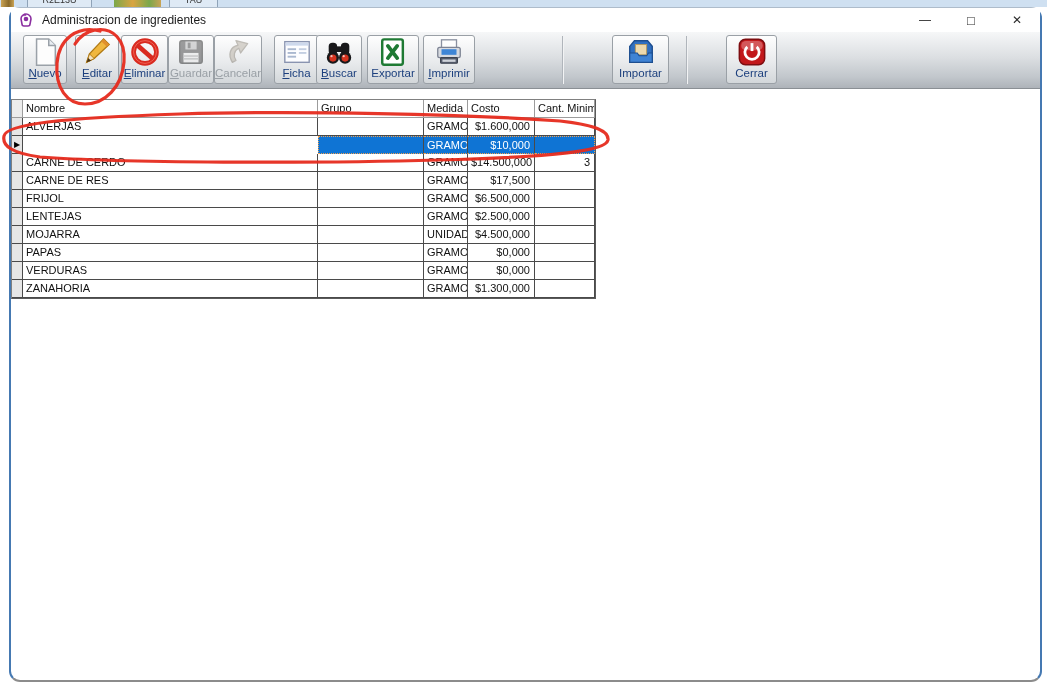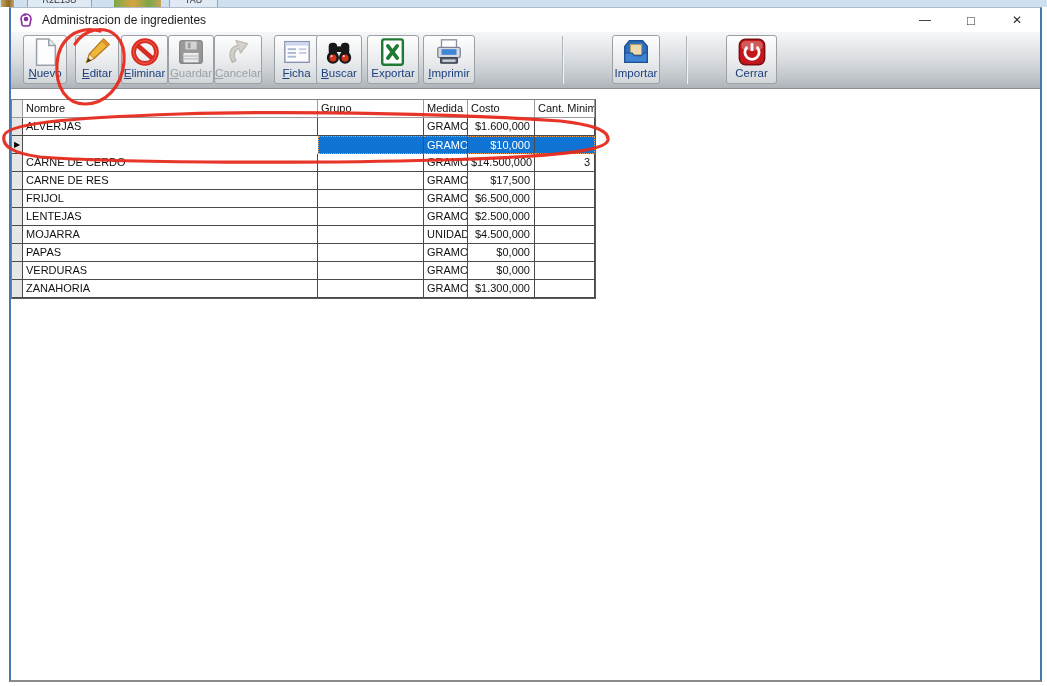--- a/index.html
+++ b/index.html
@@ -13,21 +13,21 @@
   .bg-stub{position:absolute;top:0;height:7px;}
   .bg-stub.s1{left:1px;width:13px;background:linear-gradient(90deg,#caa355,#8a6a2a 60%,#caa355);}
   .bg-stub.s2{left:114px;width:47px;background:linear-gradient(90deg,#7aa84a,#d9a441 40%,#7aa84a 75%,#caa355);}
   .bg-tab{position:absolute;top:-9px;height:16px;border:1px solid #8fa3b8;background:#dfeaf5;
     font-size:9px;color:#333;overflow:hidden;line-height:16px;text-align:center;}
   .bg-tab.t1{left:27px;width:63px;}
   .bg-tab.t2{left:169px;width:47px;}
   
   .window{position:absolute;left:9px;top:7px;width:1033px;height:675px;background:#fff;
     border-left:2px solid #4579b2;border-right:2px solid #4579b2;
-    border-top:1px solid #aebccb;border-bottom:2px solid #8c8c8c;box-sizing:border-box;}
+    border-top:1px solid #aebccb;border-bottom:2px solid #8c8c8c;box-sizing:border-box;border-radius:11px;}
   .titlebar{position:relative;height:24px;background:#ffffff;display:flex;align-items:center;}
   .titlebar .appicon{width:16px;height:16px;margin-left:7px;flex:0 0 auto;}
   .titlebar .title{margin-left:8px;font-size:12px;color:#1a1a1a;white-space:nowrap;}
   .wcontrols{position:absolute;right:0;top:0;height:24px;display:flex;}
   .wbtn{width:46px;height:24px;display:flex;align-items:center;justify-content:center;
     font-size:12px;color:#2b2b2b;cursor:default;}
   .wbtn.max{font-size:13px;}
   
   .toolbar{position:relative;height:56px;
     background:linear-gradient(#f6f7f8,#dcdfe2 45%,#c2c7cc 80%,#aeb3b9);
@@ -189,21 +189,21 @@
           <svg viewBox="0 0 32 32">
             <rect x="8" y="3" width="16" height="9" fill="#fdfdfd" stroke="#8a90a0" stroke-width="1.4"></rect>
             <rect x="4" y="11" width="24" height="11" rx="2" fill="#d7dae0" stroke="#7e8494" stroke-width="1.4"></rect>
             <rect x="8" y="13" width="16" height="6" fill="#3f86d6"></rect>
             <rect x="7" y="22" width="18" height="6" rx="1" fill="#5a6070" stroke="#3e4450" stroke-width="1.2"></rect>
             <rect x="9" y="24" width="14" height="2.5" fill="#cfd3da"></rect>
           </svg>
         </div>
         <div class="tlabel"><u>I</u>mprimir</div>
       </div>
-      <div class="tbtn" style="left: 601px; width: 48px;">
+      <div class="tbtn" style="left: 601px; width: 57px;">
         <div class="ticon">
           <svg viewBox="0 0 32 32">
             <path d="M4 10 l5 -6 h14 l5 6 v17 H4 z" fill="#2f6fc0" stroke="#1d4e8f" stroke-width="1.5"></path>
             <rect x="10" y="8" width="12" height="11" fill="#ecd9ae" stroke="#b59a60" stroke-width="1"></rect>
             <path d="M4 17 h8 l2 3 h8 l2 -3 h4 v10 H4 z" fill="#3f83d4" stroke="#1d4e8f" stroke-width="1.2"></path>
           </svg>
         </div>
         <div class="tlabel">Importar</div>
       </div>
       <div class="tbtn" style="left: 715px; width: 51px;">

